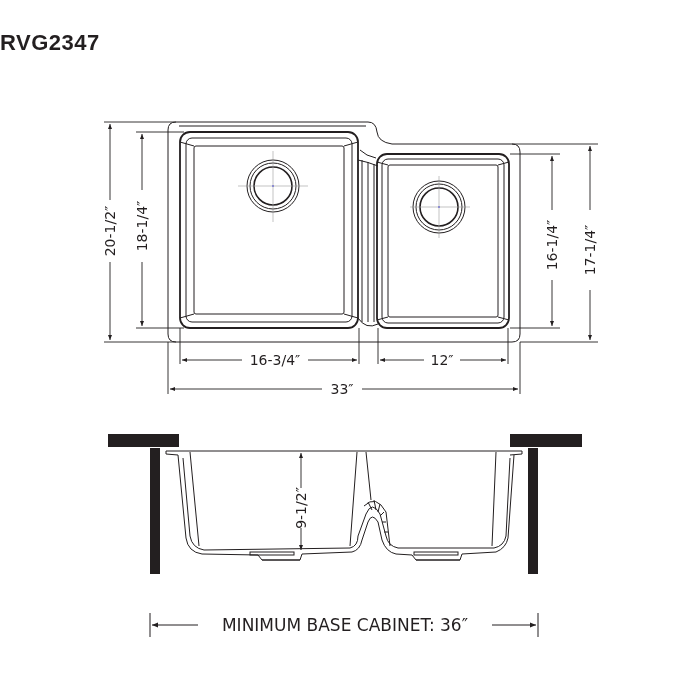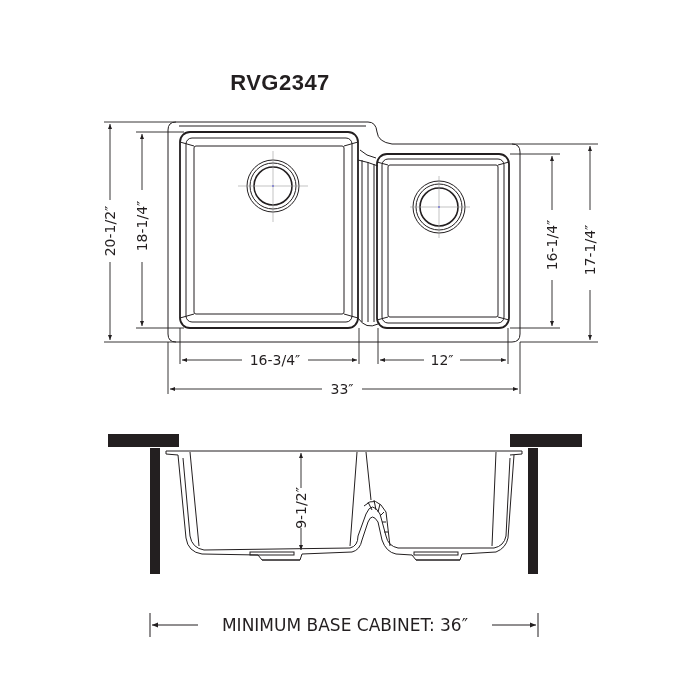--- a/index.html
+++ b/index.html
@@ -1,17 +1,17 @@
 <!DOCTYPE html>
 <html><head>
 <meta charset="utf-8">
 <style>
   html, body { margin: 0; padding: 0; background: #ffffff; }
   body { width: 700px; height: 700px; position: relative; overflow: hidden; font-family: "Liberation Sans", sans-serif; color: #231f20; }
-  .title { position: absolute; top: 30px; left: 0; width: 560px; text-align: center; font-weight: bold; font-size: 22px; letter-spacing: 0.5px; margin-top: 40px; }
+  .title { position: absolute; top: 30px; left: 0; width: 560px; font-weight: bold; font-size: 22px; letter-spacing: 0.5px; }
   svg { position: absolute; left: 0; top: 0; }
   .dim-text { font-family: "DejaVu Sans", sans-serif; font-size: 14px; fill: #231f20; }
   .cab-text { font-family: "DejaVu Sans", sans-serif; font-size: 17px; fill: #231f20; }
 </style>
 </head>
 <body>
 
 <div class="title">RVG2347</div>
 
 <svg width="700" height="700" viewBox="0 0 700 700">

